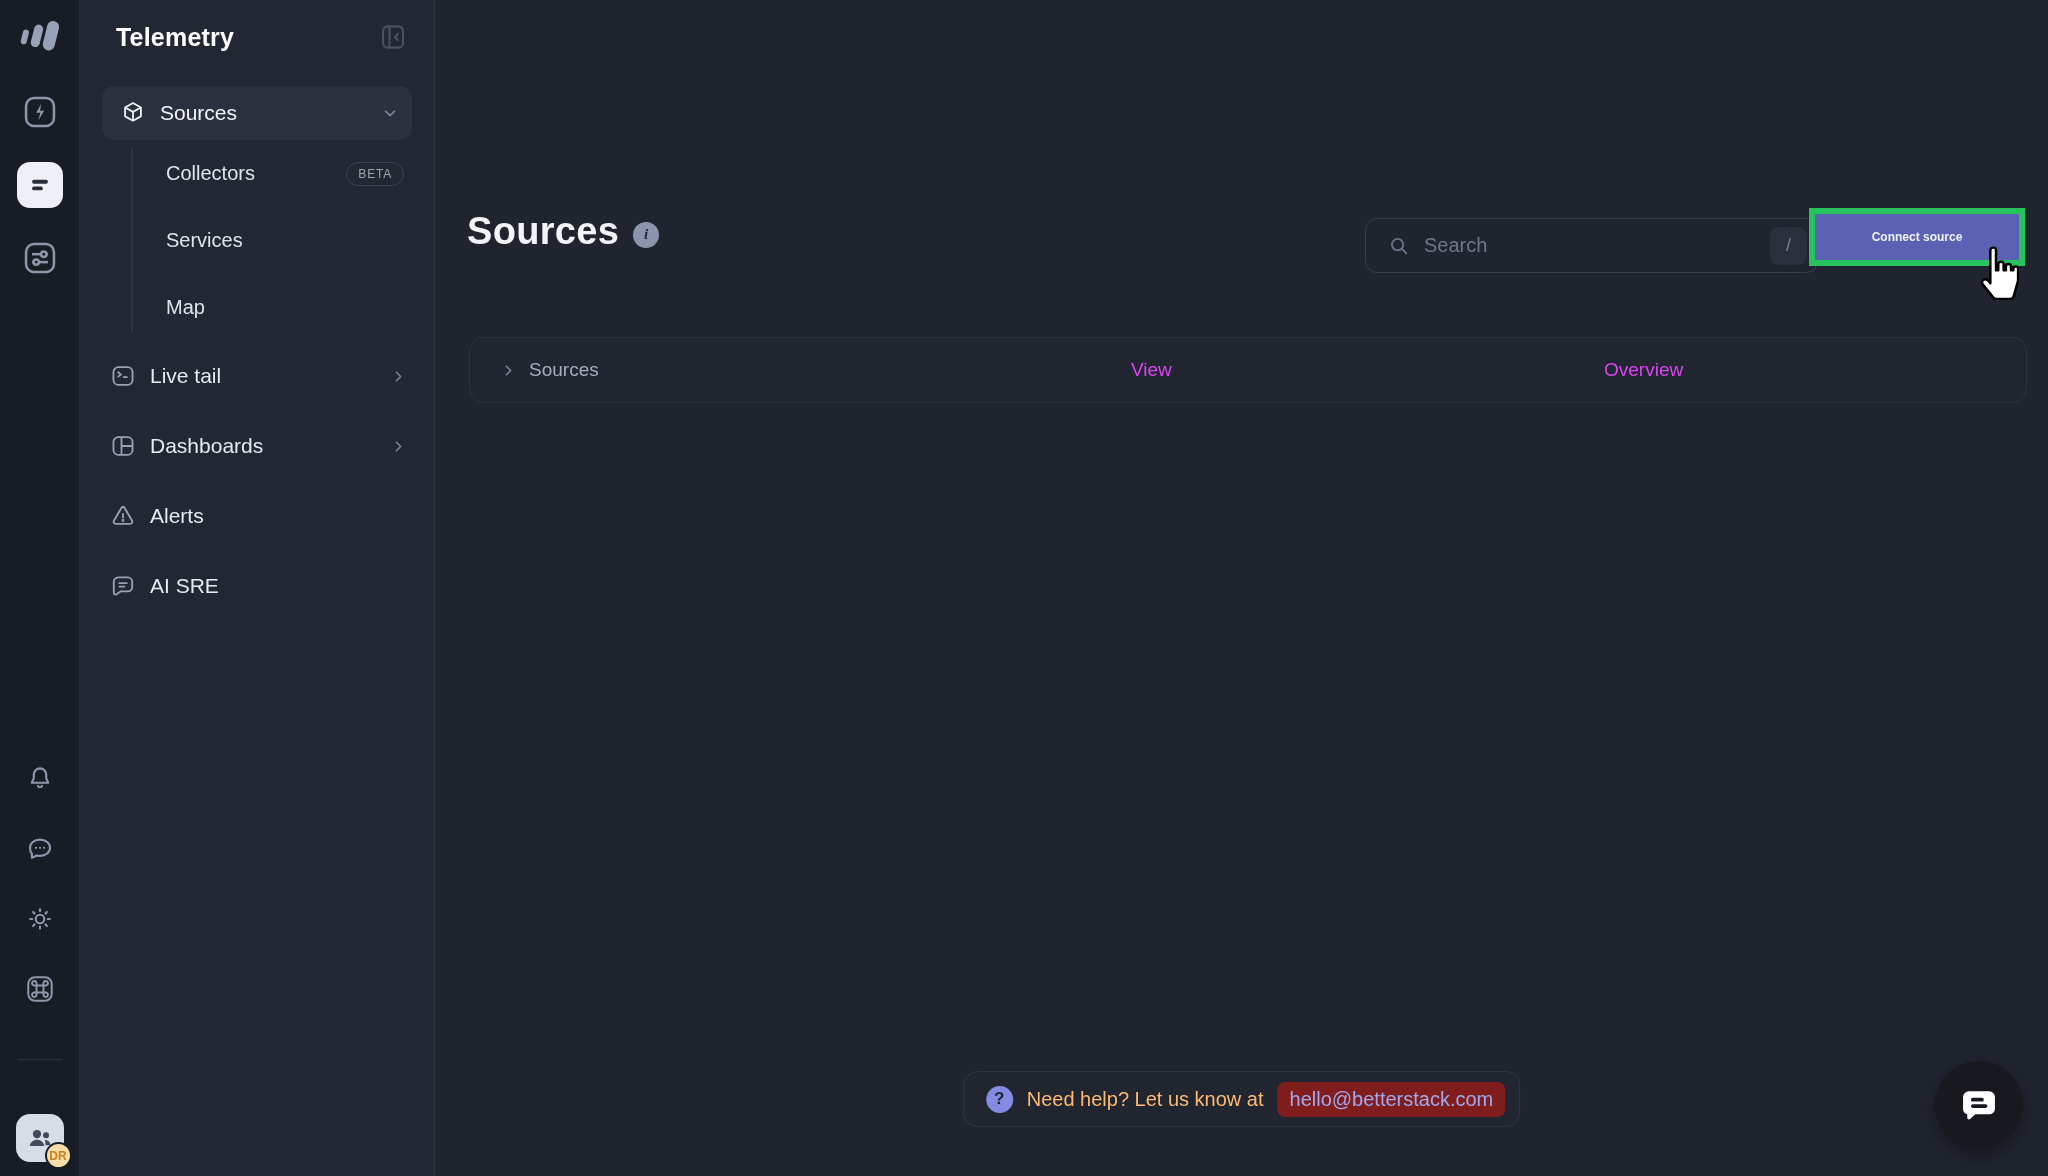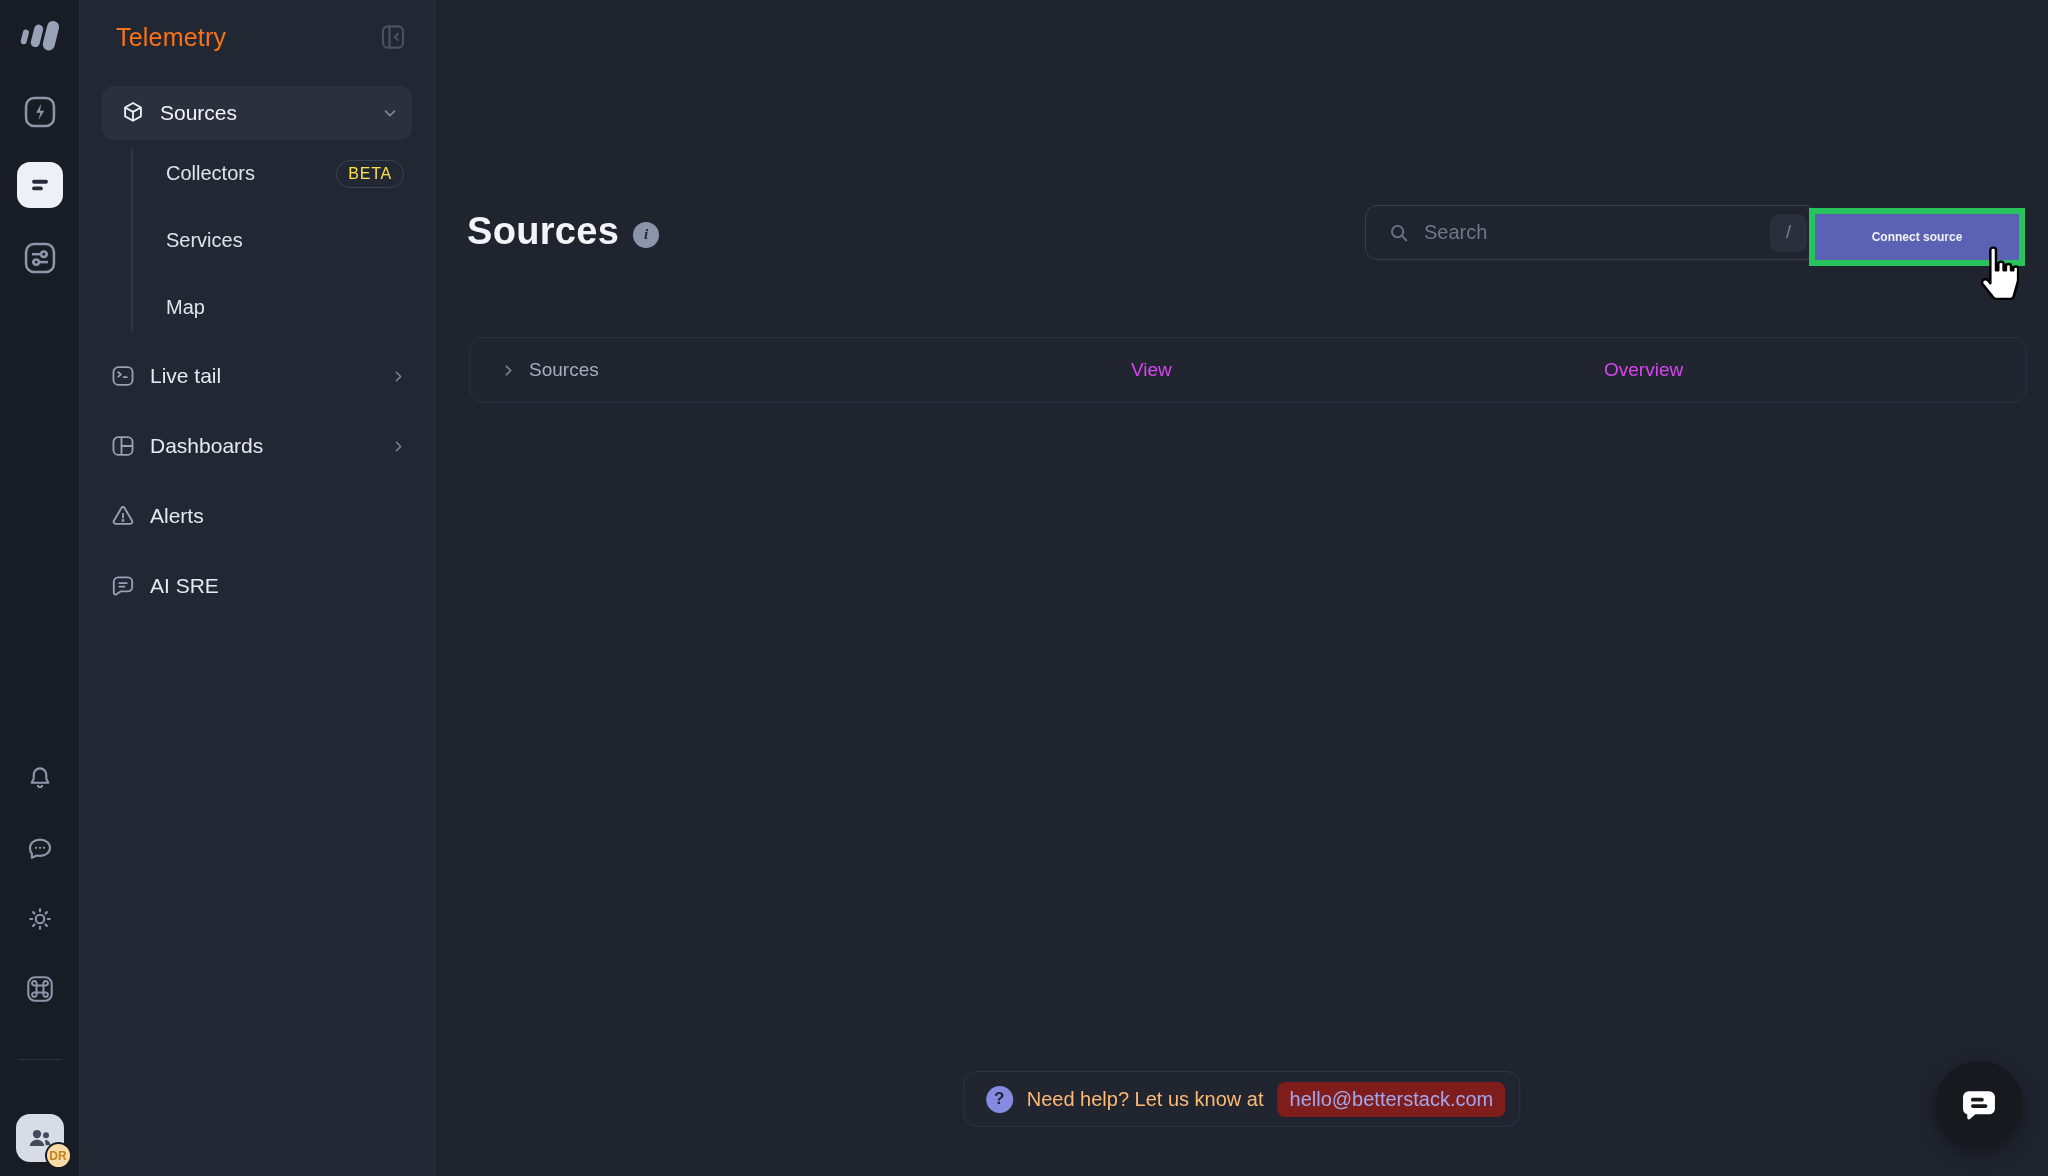--- a/index.html
+++ b/index.html
@@ -14,38 +14,38 @@
   .rail-btn.active { width:46px; height:46px; background:#eef0f6; border-radius:13px; }
   .rail-bottom { margin-top:auto; display:flex; flex-direction:column; gap:38px; align-items:center; padding-bottom:14px; }
   .rail-bottom .rail-btn { width:32px; height:32px; }
   .rail-divider { width:44px; height:1px; background:#2b3140; margin:16px 0 16px; }
   .avatar { width:48px; height:48px; background:#d8dce6; border-radius:14px; position:relative; display:flex; align-items:center; justify-content:center; }
   .avatar-badge { position:absolute; right:-8px; bottom:-7px; width:27px; height:27px; border-radius:50%; background:#f8dda8; color:#c5821f; font-size:12px; font-weight:700; display:flex; align-items:center; justify-content:center; border:2px solid #181c25; }
 
   
   .sidebar { width:355px; background:#222734; border-right:1px solid #2a303e; flex-shrink:0; position:relative; }
   .sb-header { display:flex; align-items:center; justify-content:space-between; padding:20px 26px 0 36px; height:54px; }
-  .sb-title { font-size:25px; font-weight:400; color:#f97316; letter-spacing:0.2px; }
+  .sb-title { font-size:25px; font-weight:700; color:#ffffff; letter-spacing:0.2px; }
   .nav { margin-top:32px; }
   .nav-item { display:flex; align-items:center; height:70px; padding:0 26px 0 24px; color:#e6e9ef; font-size:21px; cursor:pointer; }
   .nav-item .nv-icon { width:26px; height:26px; margin:0 14px 0 6px; display:flex; align-items:center; justify-content:center; flex-shrink:0; }
   .nav-item.active { height:54px; margin:0 22px; padding:0 12px 0 2px; background:#2b303e; border-radius:12px; }
   .nav-item.active .nv-icon { margin-left:16px; }
   .nav-chevron { margin-left:auto; width:20px; height:20px; display:flex; align-items:center; justify-content:center; }
   .sub-item { display:flex; align-items:center; height:67px; padding:0 30px 0 86px; color:#dfe3ea; font-size:20px; cursor:pointer; }
-  .beta-pill { margin-left:auto; font-size:16px; letter-spacing:0.8px; color:#fde047; border:1.5px solid #3b4254; border-radius:14px; padding:4px 11px; }
+  .beta-pill { margin-left:auto; font-size:12px; letter-spacing:0.8px; color:#a3a3a3; border:1.5px solid #3b4254; border-radius:14px; padding:4px 11px; }
   .tree-line { position:absolute; left:51px; top:148px; width:1.5px; height:184px; background:#2e3442; }
 
   
   .main { position:relative; flex:1; background:#20242f; }
   .page-title-wrap { position:absolute; left:32px; top:210px; display:flex; align-items:center; gap:14px; }
   .page-title { font-size:38px; font-weight:700; color:#f2f4f8; letter-spacing:0.3px; }
   .info-dot { width:26px; height:26px; border-radius:50%; background:#8c94ab; color:#232838; display:flex; align-items:center; justify-content:center; font-size:15px; font-weight:700; font-family:"Liberation Serif", serif; font-style:italic; margin-top:6px; }
 
-  .search-box { position:absolute; left:930px; top:205px; width:453px; height:55px; border:1.5px solid #373e4f; border-radius:12px; display:flex; align-items:center; padding:0 10px 0 22px; background:transparent; }
+  .search-box { position:absolute; left:930px; top:218px; width:453px; height:55px; border:1.5px solid #373e4f; border-radius:12px; display:flex; align-items:center; padding:0 10px 0 22px; background:transparent; }
   .search-box input { flex:1; background:transparent; border:none; outline:none; color:#c9cfdc; font-size:20px; margin-left:14px; font-family:"Liberation Sans", sans-serif; }
   .search-box input::placeholder { color:#6e7689; }
   .slash-key { width:37px; height:38px; background:#2a2f3c; border-radius:9px; color:#7a8296; font-size:18px; display:flex; align-items:center; justify-content:center; }
 
   .connect-btn { position:absolute; left:1380px; top:214px; width:204px; height:46px; background:#5b62b4; color:#f1f2fa; font-size:12px; font-weight:600; border:none; border-radius:0; box-shadow:0 0 0 6px #27c45e; cursor:pointer; font-family:"Liberation Sans", sans-serif; }
 
   .table-head { position:absolute; left:34px; top:337px; width:1558px; height:66px; border:1.5px solid #2b3140; border-radius:14px; background:#21252f; display:flex; align-items:center; padding:0 30px; }
   .th-sources { display:flex; align-items:center; gap:12px; color:#a6adc0; font-size:19px; }
   .th-col { position:absolute; color:#d946ef; font-size:19px; }
   .th-view { left:661px; }

